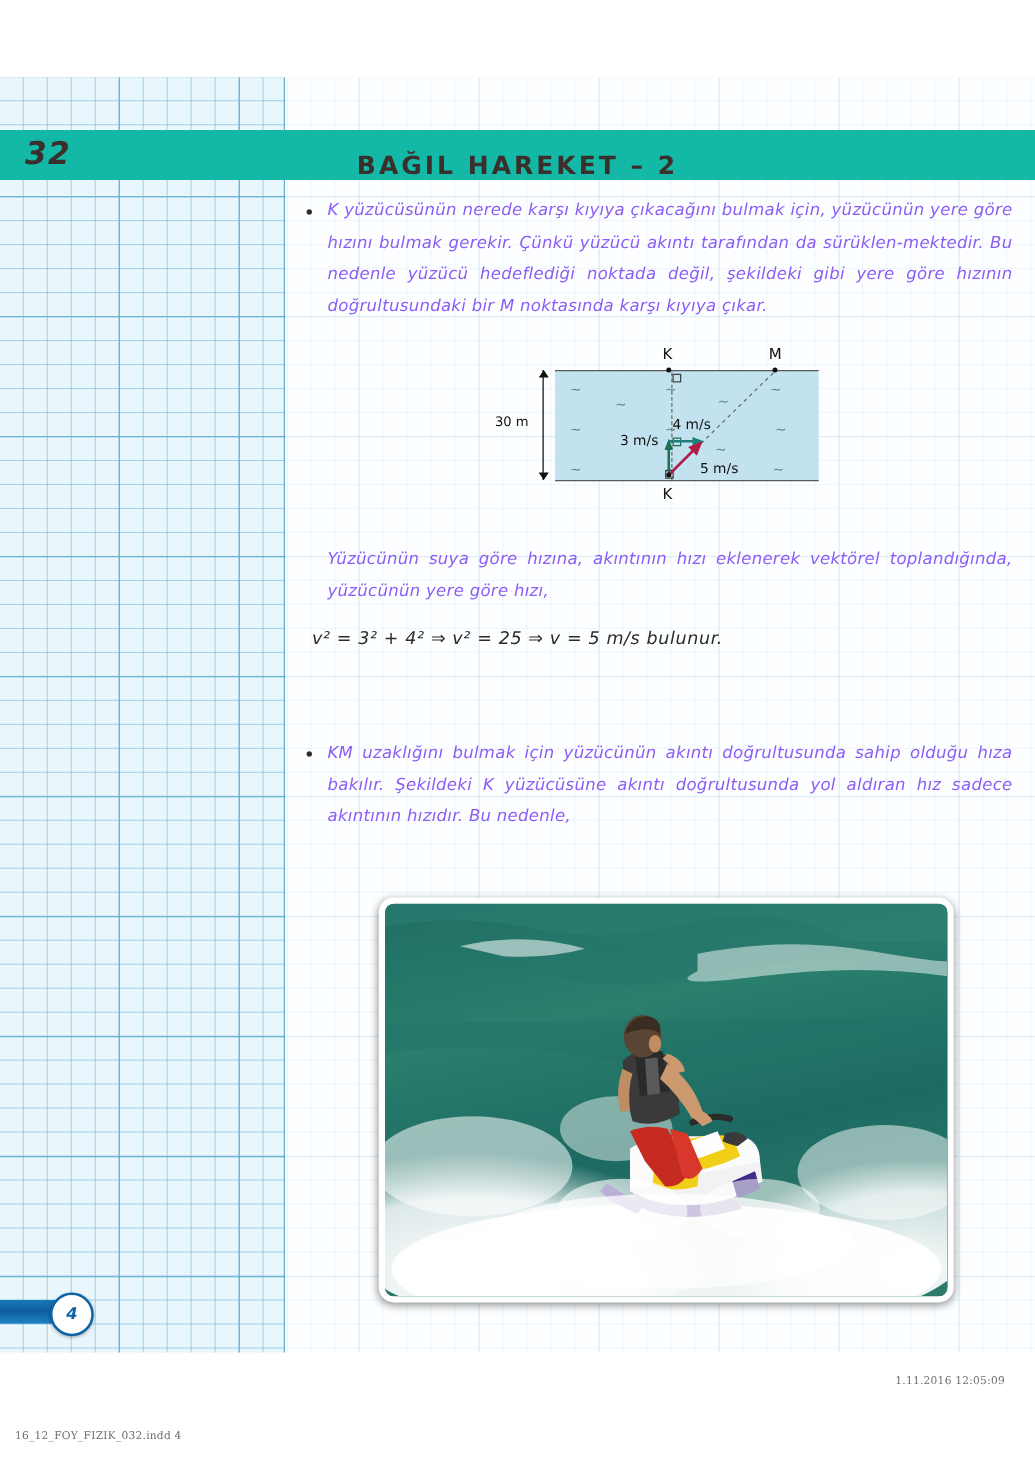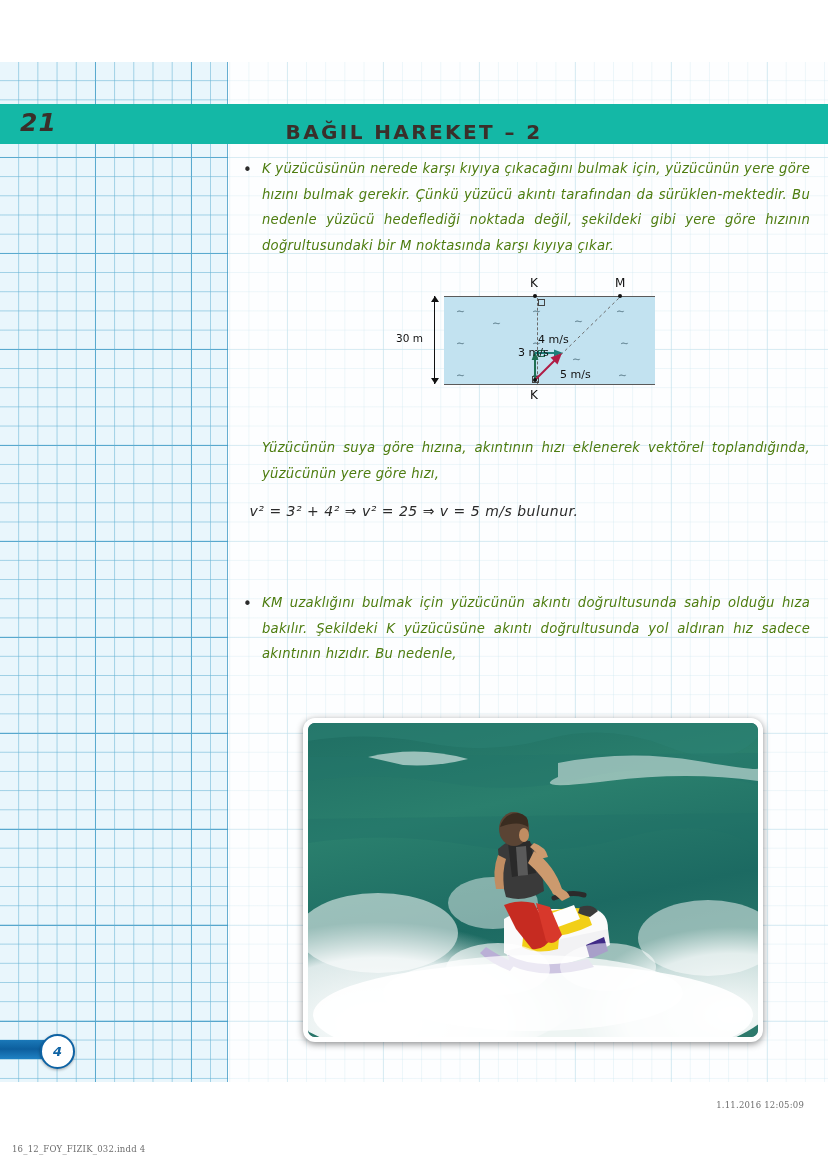--- a/index.html
+++ b/index.html
@@ -46,21 +46,21 @@
   }
   #header-title{
     width:100%;text-align:center;
     font-size:20px;font-weight:700;color:#3a2f2a;
     letter-spacing:2.4px;
   }
   
   .content{position:absolute;left:0;top:0;width:828px;height:1171px;}
   .para{
     position:absolute;font-size:13.2px;line-height:25.5px;
-    color:#4d7c0f;text-align:justify;font-style:italic;
+    color:#8b5cf6;text-align:justify;font-style:italic;
     letter-spacing:.25px;
   }
   .bullet{
     position:absolute;font-size:15px;color:#2b2b2b;line-height:1;
   }
   .formula{
     position:absolute;width:828px;text-align:center;
     font-size:14px;color:#2b2b2b;font-style:italic;letter-spacing:.5px;
   }
   
@@ -116,21 +116,21 @@
 </style>
 </head>
 <body>
 
 <div id="grid-light"></div>
 <div id="grid-band"></div>
 
 <div id="header-bar">
   <div id="header-title">BAĞIL HAREKET – 2</div>
 </div>
-<div id="page-chapter-number">21</div>
+<div id="page-chapter-number">32</div>
 
 <div class="content">
 
   <div class="bullet" style="left:243px;top:163px;">•</div>
   <div class="para" style="left:262px;top:156px;width:548px;">K yüzücüsünün nerede karşı kıyıya çıkacağını bulmak için, yüzücünün yere göre hızını bulmak gerekir. Çünkü yüzücü akıntı tarafından da sürüklen-mektedir. Bu nedenle yüzücü hedeflediği noktada değil, şekildeki gibi yere göre hızının doğrultusundaki bir M noktasında karşı kıyıya çıkar.</div>
 
   <div id="diagram">
     <div id="water-rect"></div>
     <div class="shore" style="top:20px;"></div>
     <div class="shore" style="top:108px;"></div>
@@ -171,21 +171,21 @@
       <polygon points="158,77 146.5,81.5 153.5,88.5" fill="#b01c45"></polygon>
     </svg>
 
     <div class="ptdot" style="left:129px;top:18px;"></div>
     <div class="ptlabel" style="left:126px;top:0px;">K</div>
     <div class="ptdot" style="left:214px;top:18px;"></div>
     <div class="ptlabel" style="left:211px;top:0px;">M</div>
     <div class="ptdot" style="left:129px;top:102px;"></div>
     <div class="ptlabel" style="left:126px;top:112px;">K</div>
 
-    <div class="lbl-sp" style="left:92px;top:70px;margin-left:22px;">3 m/s</div>
+    <div class="lbl-sp" style="left:92px;top:70px;">3 m/s</div>
     <div class="lbl-sp" style="left:134px;top:57px;">4 m/s</div>
     <div class="lbl-sp" style="left:156px;top:92px;">5 m/s</div>
   </div>
 
   <div class="para" style="left:262px;top:435px;width:548px;">Yüzücünün suya göre hızına, akıntının hızı eklenerek vektörel toplandığında, yüzücünün yere göre hızı,</div>
   <div class="formula" style="top:503px;">v² = 3² + 4² ⇒ v² = 25 ⇒ v = 5 m/s  bulunur.</div>
 
   <div class="bullet" style="left:243px;top:597px;">•</div>
   <div class="para" style="left:262px;top:590px;width:548px;">KM uzaklığını bulmak için yüzücünün akıntı doğrultusunda sahip olduğu hıza bakılır. Şekildeki K yüzücüsüne akıntı doğrultusunda yol aldıran hız sadece akıntının hızıdır. Bu nedenle,</div>
 

